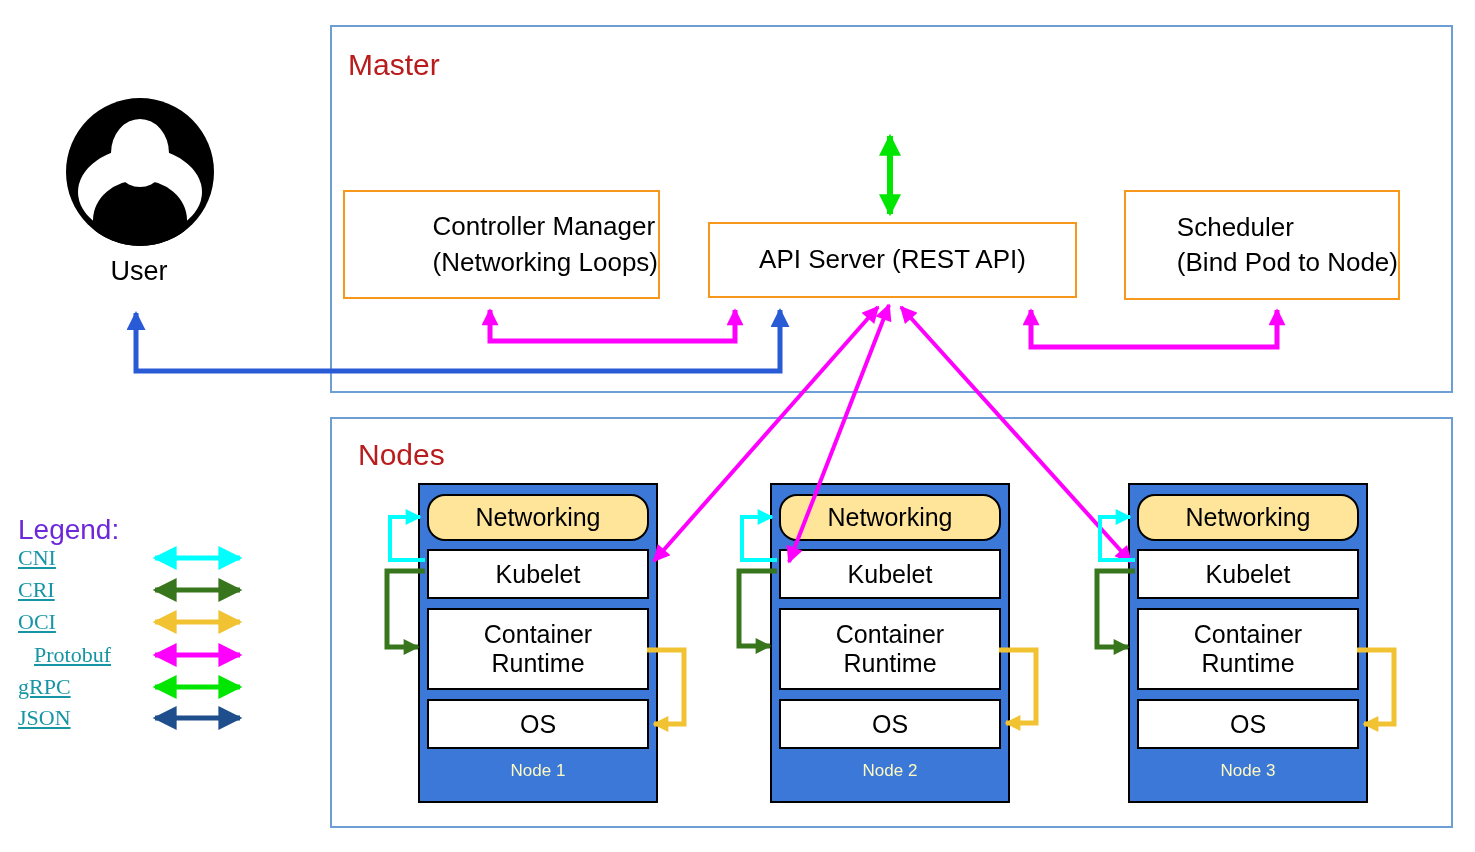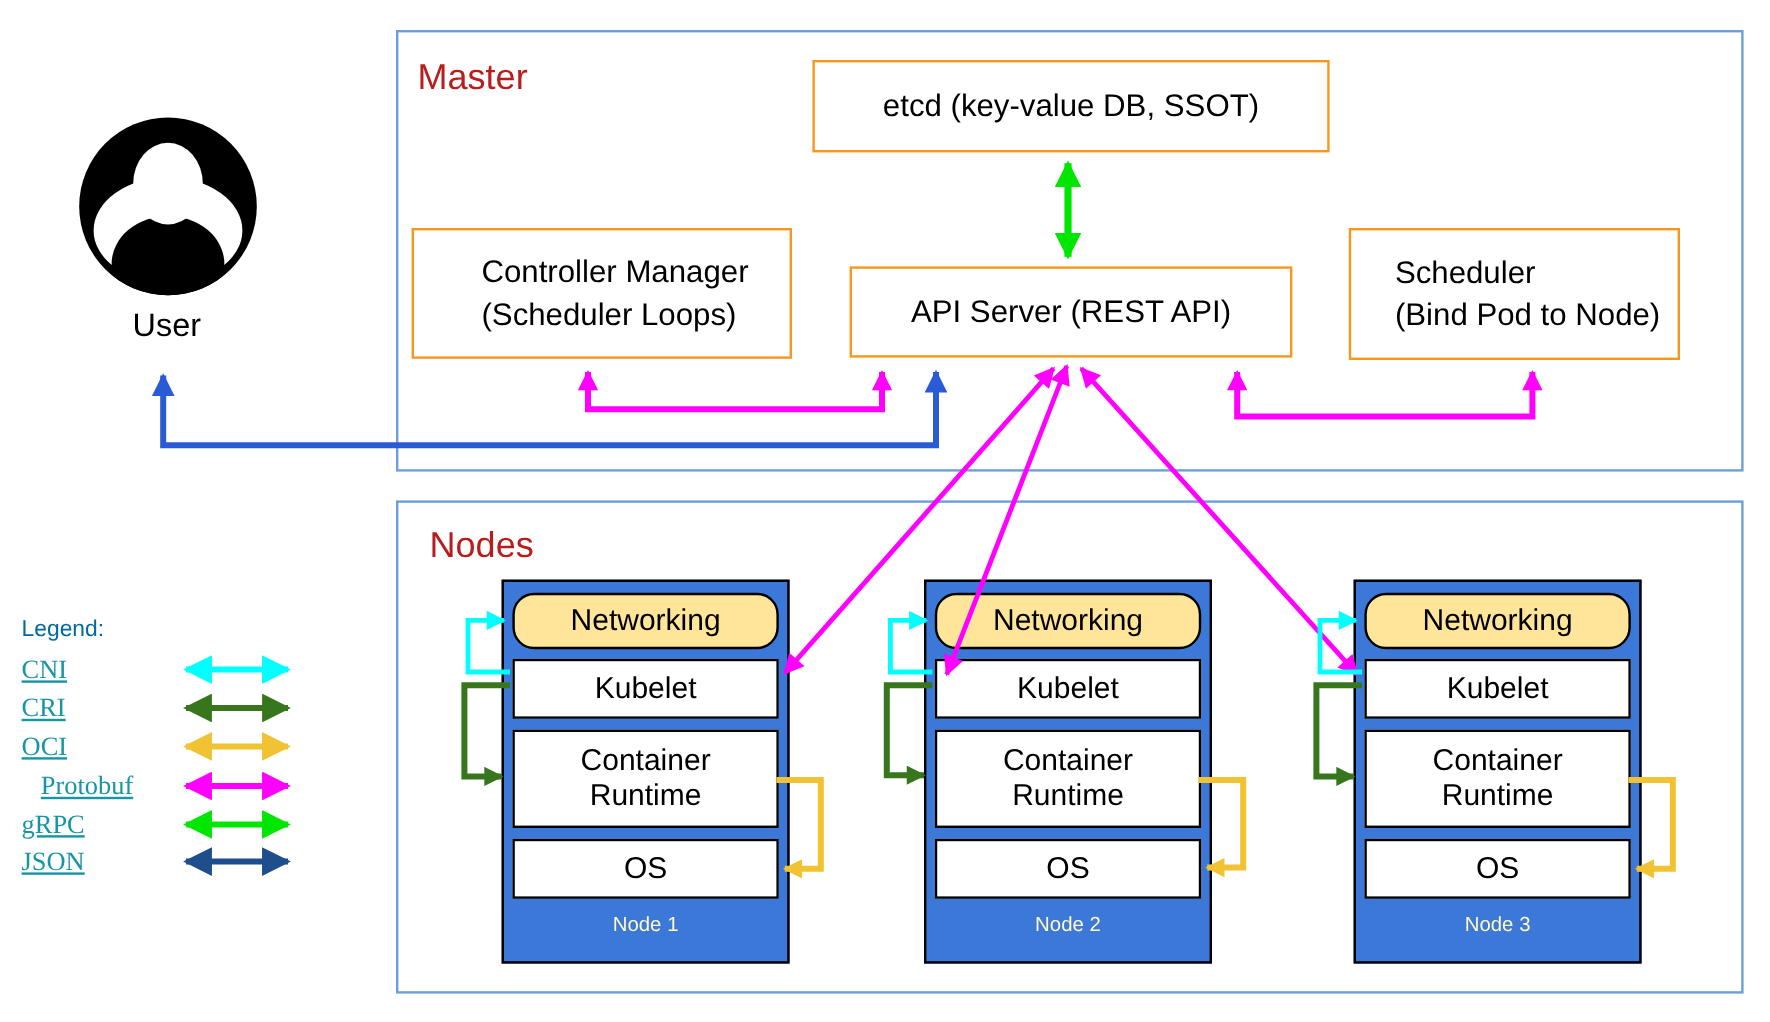--- a/index.html
+++ b/index.html
@@ -14,21 +14,21 @@
   #master-panel{left:330px;top:25px;width:1123px;height:368px;}
   #nodes-panel{left:330px;top:417px;width:1123px;height:411px;}
   .panel-title{position:absolute;font-size:30px;color:#b91c1c;}
   #master-title{left:348px;top:48px;}
   #nodes-title{left:358px;top:438px;}
   .obox{
     position:absolute;background:#fff;border:2px solid var(--c-box_orange);
     box-sizing:border-box;display:flex;align-items:center;justify-content:center;
     font-size:26px;line-height:1.35;
   }
-  .obox.left-align{justify-content:center;}
+  .obox.left-align{justify-content:flex-end;}
   .obox.left-align .obox-text{text-align:left;padding-left:22px;}
   #etcd-box{left:677px;top:50px;width:431px;height:77px;}
   #api-server-box{left:708px;top:222px;width:369px;height:76px;}
   #controller-manager-box{left:343px;top:190px;width:317px;height:109px;}
   #scheduler-box{left:1124px;top:190px;width:276px;height:110px;}
   
   #user-icon{position:absolute;left:64px;top:96px;}
   #user-label{position:absolute;left:64px;top:256px;width:150px;text-align:center;font-size:27px;}
   
   .node{
@@ -47,21 +47,21 @@
   .layer.networking{top:9px;height:47px;background:var(--c-networking_yellow);border-radius:18px;}
   .layer.kubelet{top:64px;height:50px;}
   .layer.runtime{top:123px;height:82px;}
   .layer.runtime .layer-text{max-width:150px;}
   .layer.os{top:214px;height:50px;}
   .node-label{
     position:absolute;left:0;top:276px;width:100%;text-align:center;
     color:#fef9c3;font-size:17px;
   }
   
-  #legend-title{position:absolute;left:18px;top:514px;font-size:19px;color:#0369a1;}
+  #legend-title{position:absolute;left:18px;top:514px;font-size:28px;color:#6d28d9;}
   .legend-label{
     position:absolute;left:18px;font-size:22px;
     color:var(--c-link_teal);text-decoration:underline;cursor:pointer;font-family:Liberation Serif, serif;
   }
   #legend-label-cni{top:545px;}
   #legend-label-cri{top:577px;}
   #legend-label-oci{top:609px;}
   #legend-label-protobuf{top:642px;margin-left:16px;}
   #legend-label-grpc{top:674px;}
   #legend-label-json{top:705px;}
@@ -85,28 +85,25 @@
       <ellipse cx="76" cy="96" rx="62" ry="44" fill="#fff"></ellipse>
       <ellipse cx="76" cy="124" rx="47" ry="40" fill="#000"></ellipse>
       <ellipse cx="76" cy="57" rx="29" ry="34" fill="#fff"></ellipse>
     </g>
   </svg>
   <div id="user-label">User</div>
 
   <div id="master-panel" class="panel"></div>
   <div id="master-title" class="panel-title">Master</div>
 
-  <div id="etcd-box" class="obox">
-    <span class="obox-text">etcd (key-value DB, SSOT)</span>
-  </div>
 
   <div id="controller-manager-box" class="obox left-align">
     <span class="obox-text">
       <span>Controller Manager</span><br>
-      <span>(Scheduler Loops)</span>
+      <span>(Networking Loops)</span>
     </span>
   </div>
 
   <div id="api-server-box" class="obox">
     <span class="obox-text">API Server (REST API)</span>
   </div>
 
   <div id="scheduler-box" class="obox left-align">
     <span class="obox-text">
       <span>Scheduler</span><br>

